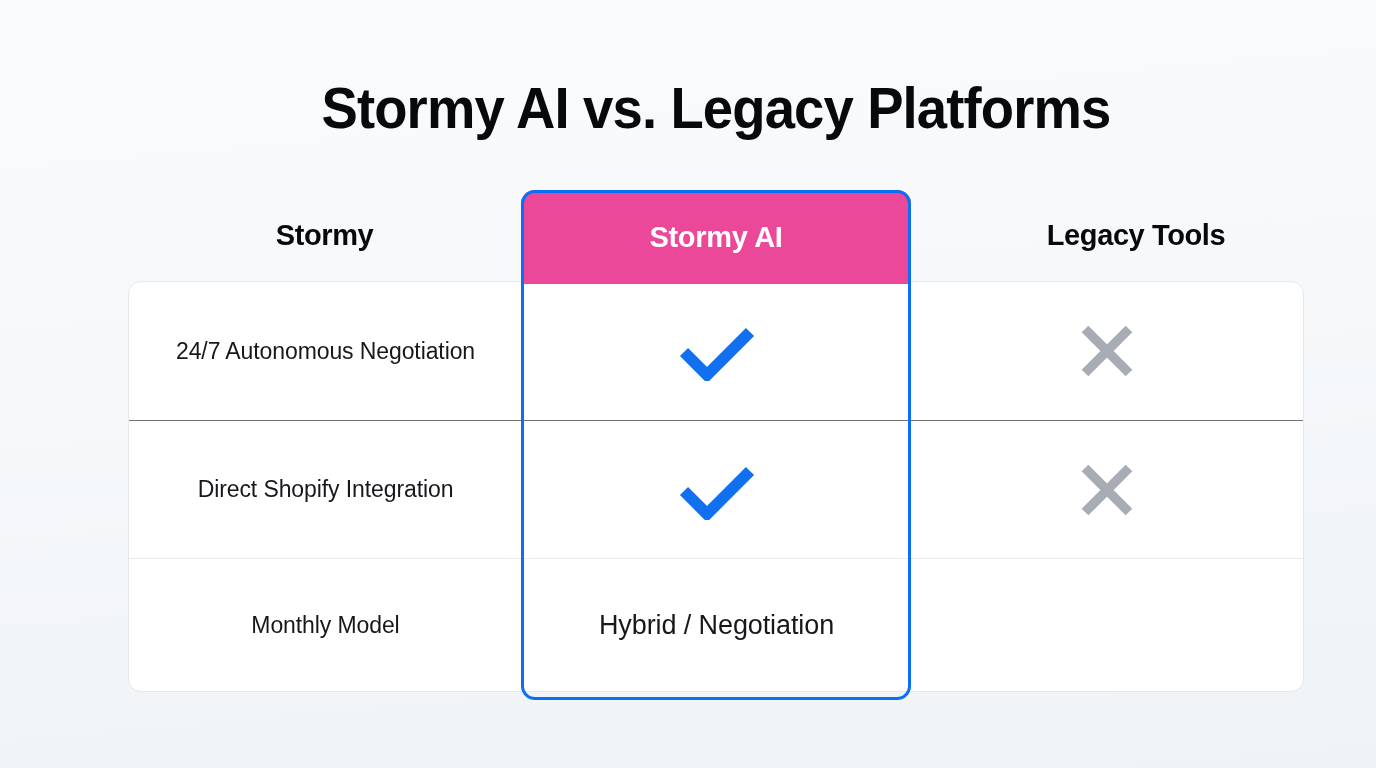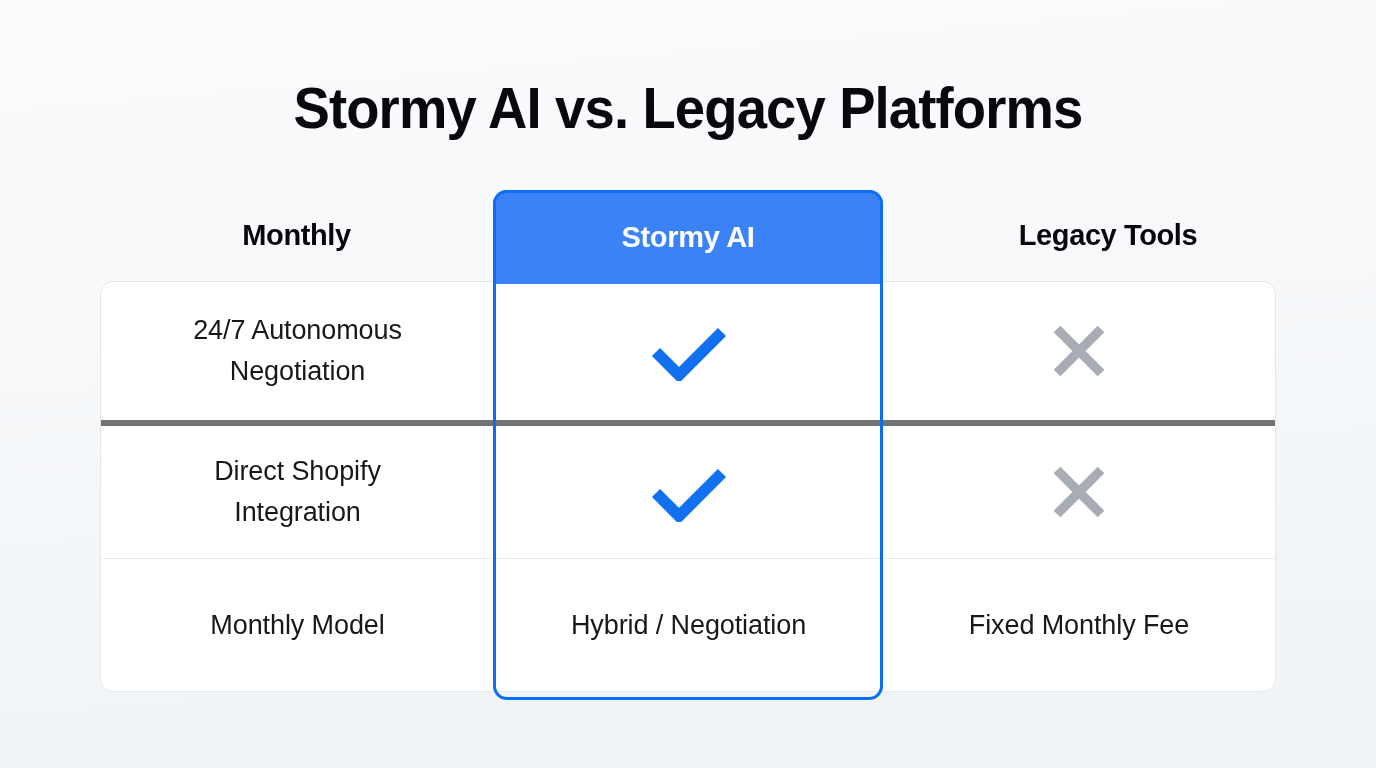--- a/index.html
+++ b/index.html
@@ -15,20 +15,21 @@
     font-family: "Liberation Sans", sans-serif;
     background: linear-gradient(175deg, #FAFBFC 0%, #F6F8FA 45%, #EFF3F6 100%);
     color: #111317;
     -webkit-font-smoothing: antialiased;
   }
 
   .page {
     position: relative;
     width: 1172px;
     height: 768px;
+    margin-left: 28px;
   }
 
   
   .title {
     position: absolute;
     top: 74px;
     left: 0;
     width: 1376px;
     text-align: center;
     font-size: 57px;
@@ -89,36 +90,36 @@
     overflow: hidden;
   }
 
   .row {
     position: absolute;
     left: 0;
     width: 1174px;
     display: flex;
   }
   .row.r0 { top: 0;   height: 138px; }
-  .row.r1 { top: 138px; height: 138px; border-top: 6px solid #737373; }
+  .row.r1 { top: 138px; height: 138px; border-top: 1px solid #737373; }
   .row.r2 { top: 276px; height: 133px; border-top: 1px solid #E8EAEE; }
 
   .cell {
     display: flex;
     align-items: center;
     justify-content: center;
     text-align: center;
     padding: 0 14px;
   }
   .cell.c-feature { width: 393px; }
   .cell.c-stormy  { width: 389px; }
   .cell.c-legacy  { width: 392px; }
 
   .feature-label {
-    font-size: 27px;
+    font-size: 23px;
     line-height: 41px;
     font-weight: 400;
     color: #16181C;
     letter-spacing: -0.1px;
     max-width: 300px;
   }
 
   .value-text {
     font-size: 27px;
     line-height: 36px;
@@ -140,21 +141,21 @@
     background: transparent;
     pointer-events: none;
   }
 
   .highlight-head {
     position: absolute;
     left: 393px;
     top: 0;
     width: 390px;
     height: 94px;
-    background: #3b82f6;
+    background: #ec4899;
     border-radius: 14px 14px 0 0;
     display: flex;
     align-items: center;
     justify-content: center;
   }
 
   .highlight-head .label {
     font-size: 29px;
     font-weight: 700;
     letter-spacing: -0.3px;
@@ -169,21 +170,21 @@
 </head>
 <body>
 
 <div class="page">
 
   <h1 class="title">Stormy AI vs. Legacy Platforms</h1>
 
   <div class="table-wrap">
 
     <div class="head-row">
-      <div class="head-cell c-feature">Monthly</div>
+      <div class="head-cell c-feature">Stormy</div>
       <div class="head-cell c-legacy">Legacy Tools</div>
     </div>
 
     <div class="card">
 
       <div class="row r0">
         <div class="cell c-feature">
           <span class="feature-label">24/7 Autonomous Negotiation</span>
         </div>
         <div class="cell c-stormy">
@@ -221,23 +222,20 @@
           </span>
         </div>
       </div>
 
       <div class="row r2">
         <div class="cell c-feature">
           <span class="feature-label">Monthly Model</span>
         </div>
         <div class="cell c-stormy">
           <span class="value-text">Hybrid / Negotiation</span>
-        </div>
-        <div class="cell c-legacy">
-          <span class="value-text">Fixed Monthly Fee</span>
         </div>
       </div>
 
     </div>
 
     <div class="highlight-head">
       <span class="label">Stormy AI</span>
     </div>
     <div class="highlight-col"></div>
 

